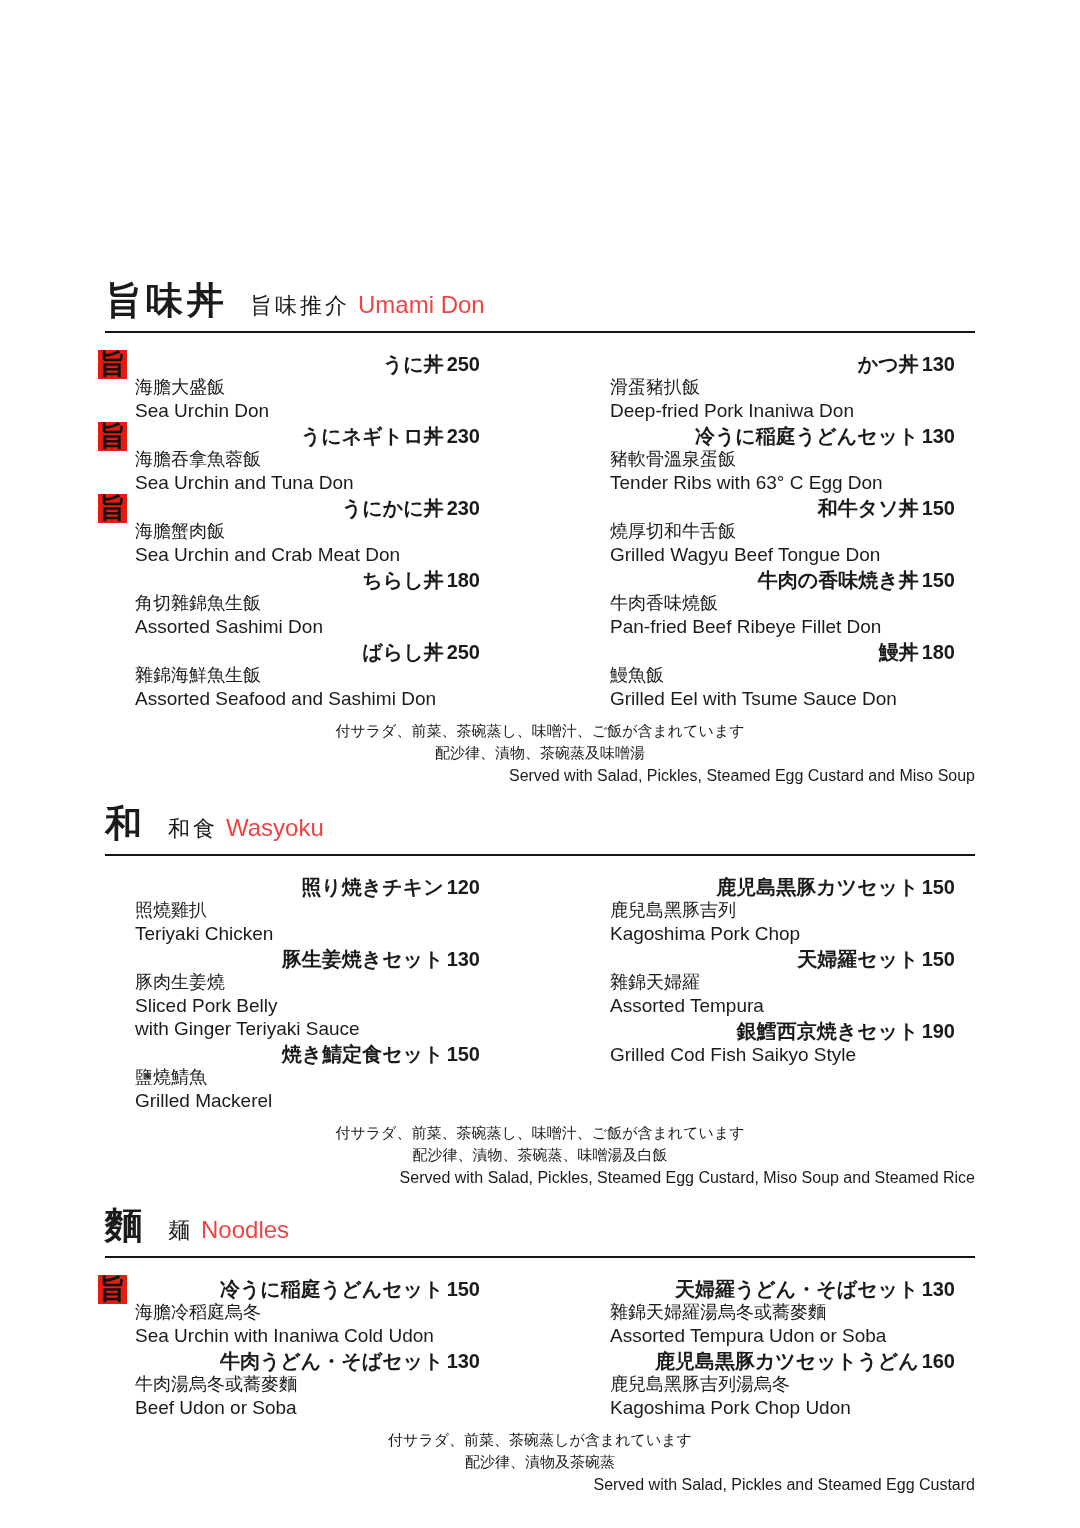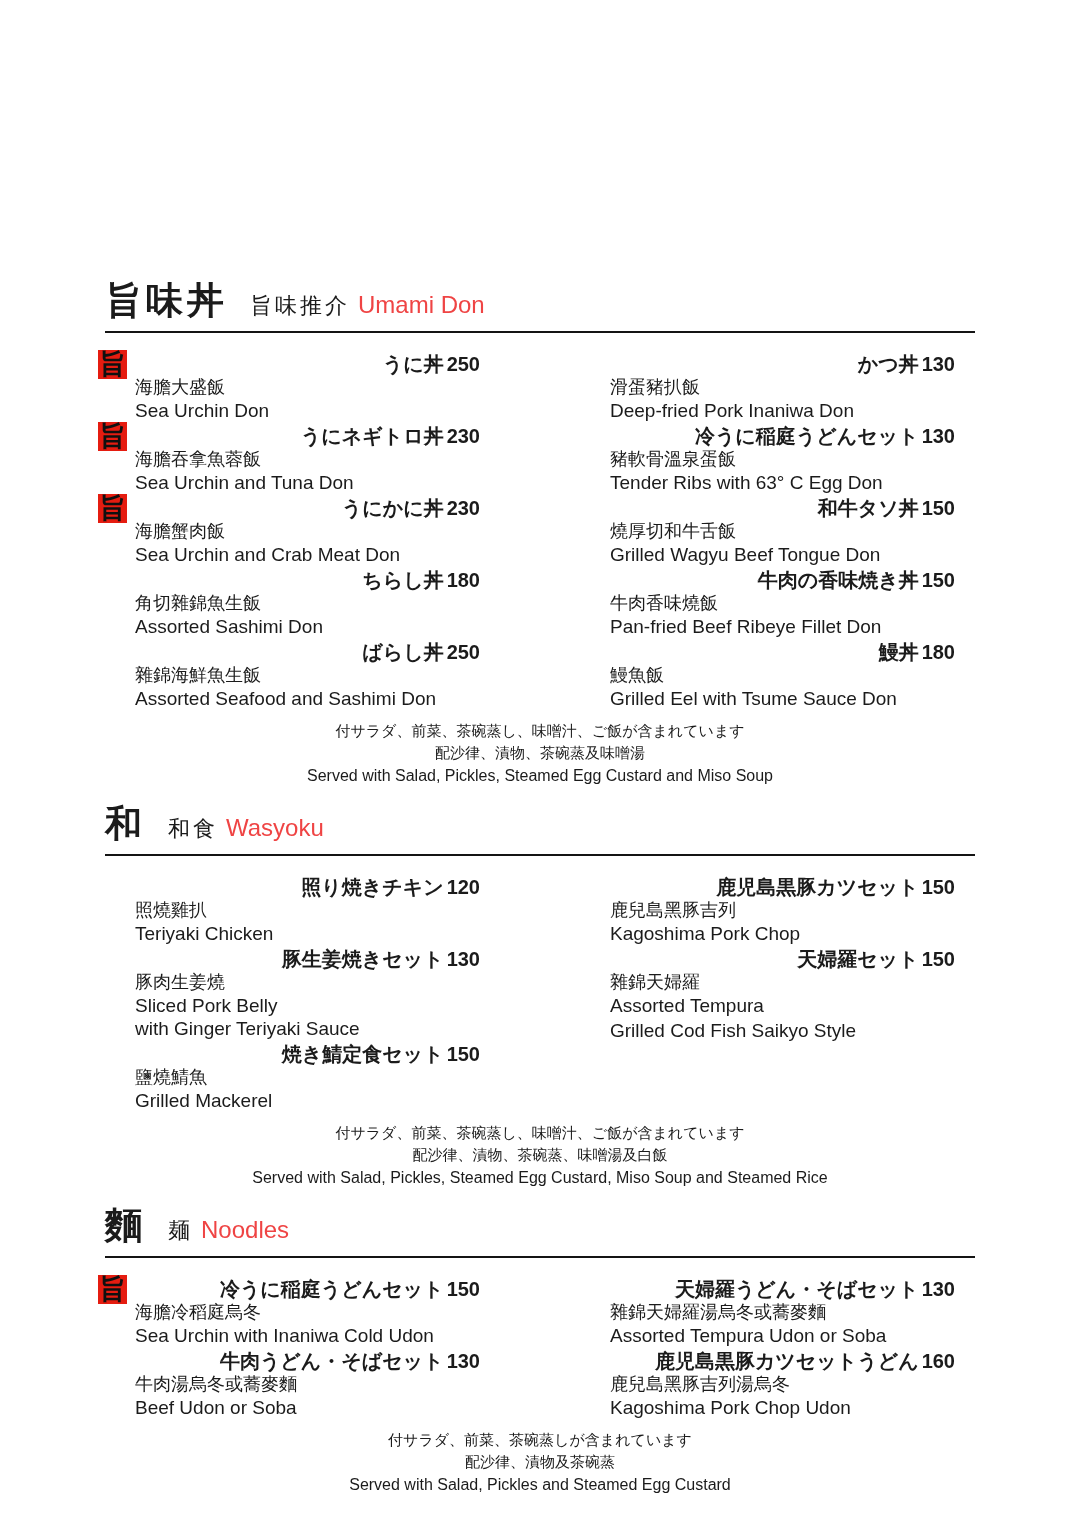--- a/index.html
+++ b/index.html
@@ -35,21 +35,21 @@
   .name-row{display:flex;justify-content:flex-end;align-items:baseline;line-height:24px;}
   .name{font-weight:bold;font-size:20px;}
   .price{font-weight:bold;font-size:20px;margin-left:3px;}
   .cn{font-size:18px;line-height:23px;}
   .en{font-size:19px;line-height:23px;white-space:pre-line;}
 
   
   .note{text-align:center;margin:8px 0 16px 0;}
   .note .n-jp{font-size:15px;line-height:22px;}
   .note .n-cn{font-size:15px;line-height:22px;}
-  .note .n-en{font-size:16px;line-height:23px;}
+  .note .n-en{font-size:16px;line-height:23px;text-align:right;}
   .section{margin-bottom:2px;}
 </style>
 </head>
 <body>
 
 <div class="page">
 
   <div class="section">
     <div class="section-header">
       <span class="title-main">旨味丼</span>
@@ -199,20 +199,24 @@
         </div>
         <div class="item">
           <div class="name-row">
               <span class="name">天婦羅セット</span>
               <span class="price">150</span>
             </div>
           <div class="cn">雜錦天婦羅</div>
           <div class="en">Assorted Tempura</div>
         </div>
         <div class="item">
+          <div class="name-row">
+              <span class="name">銀鱈西京焼きセット</span>
+              <span class="price">190</span>
+            </div>
           <div class="en">Grilled Cod Fish Saikyo Style</div>
         </div>
       </div>
     </div>
     <div class="note">
       <div class="n-jp">付サラダ、前菜、茶碗蒸し、味噌汁、ご飯が含まれています</div>
       <div class="n-cn">配沙律、漬物、茶碗蒸、味噌湯及白飯</div>
       <div class="n-en">Served with Salad, Pickles, Steamed Egg Custard, Miso Soup and Steamed Rice</div>
     </div>
   </div>

